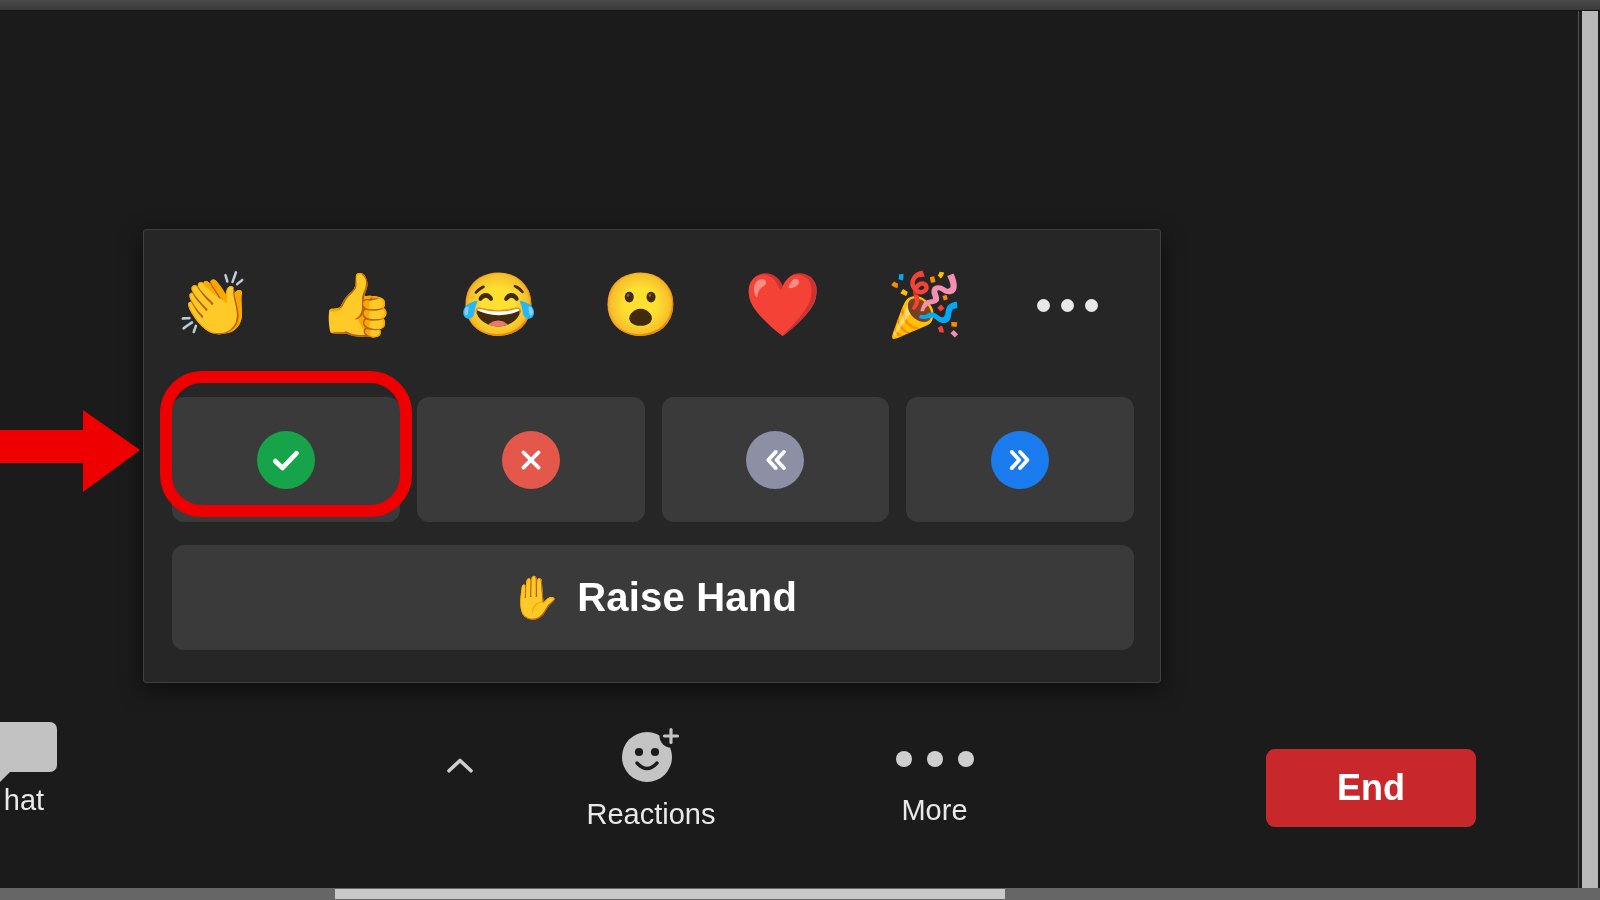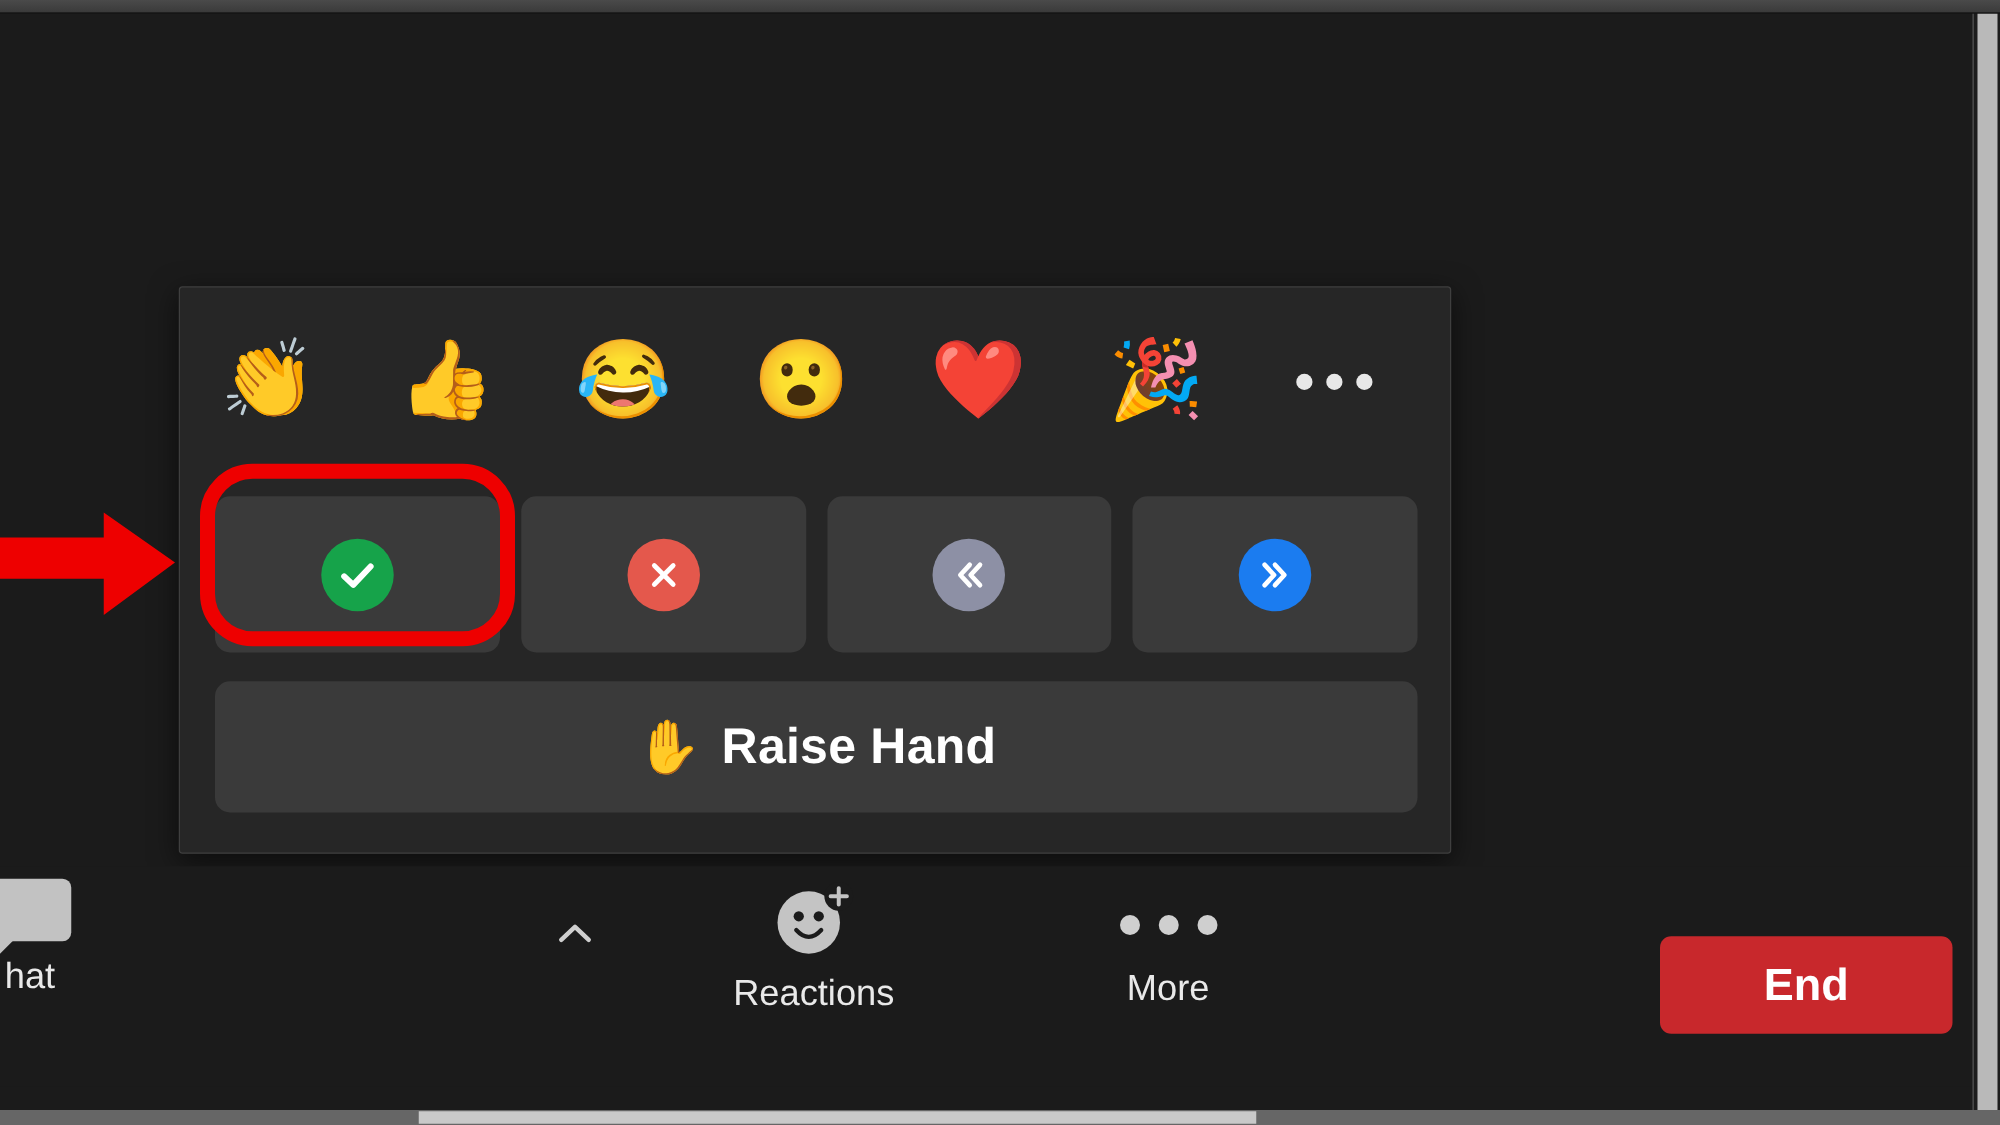--- a/index.html
+++ b/index.html
@@ -123,21 +123,21 @@
   .raise-hand-btn .hand { font-size: 42px; line-height: 1; }
   .raise-hand-btn .label {
     color: #ffffff;
     font-size: 40px;
     font-weight: bold;
     letter-spacing: .2px;
   }
 
   
   .toolbar {
-    position: absolute; left: 0; bottom: 19px;
+    position: absolute; left: 0; bottom: 0;
     width: 1578px; height: 176px;
     background: #1b1b1b;
   }
   .tb-item {
     position: absolute;
     display: flex; flex-direction: column;
     align-items: center; justify-content: flex-start;
     cursor: pointer;
   }
   .tb-label {
@@ -184,22 +184,22 @@
 
   
   .tb-more { left: 852px; top: 24px; width: 165px; }
   .more-dots { display: flex; gap: 15px; height: 46px; align-items: center; }
   .more-dots i {
     width: 16px; height: 16px; border-radius: 50%; background: #cfcfcf;
   }
 
   
   .end-btn {
-    position: absolute; left: 1328px; top: 738px;
-    width: 234px; height: 78px;
+    position: absolute; left: 1266px; top: 738px;
+    width: 210px; height: 78px;
     background: #c8282c;
     border-radius: 9px;
     display: flex; align-items: center; justify-content: center;
     cursor: pointer;
   }
   .end-btn .label {
     color: #fff; font-size: 36px; font-weight: bold;
   }
 
   

